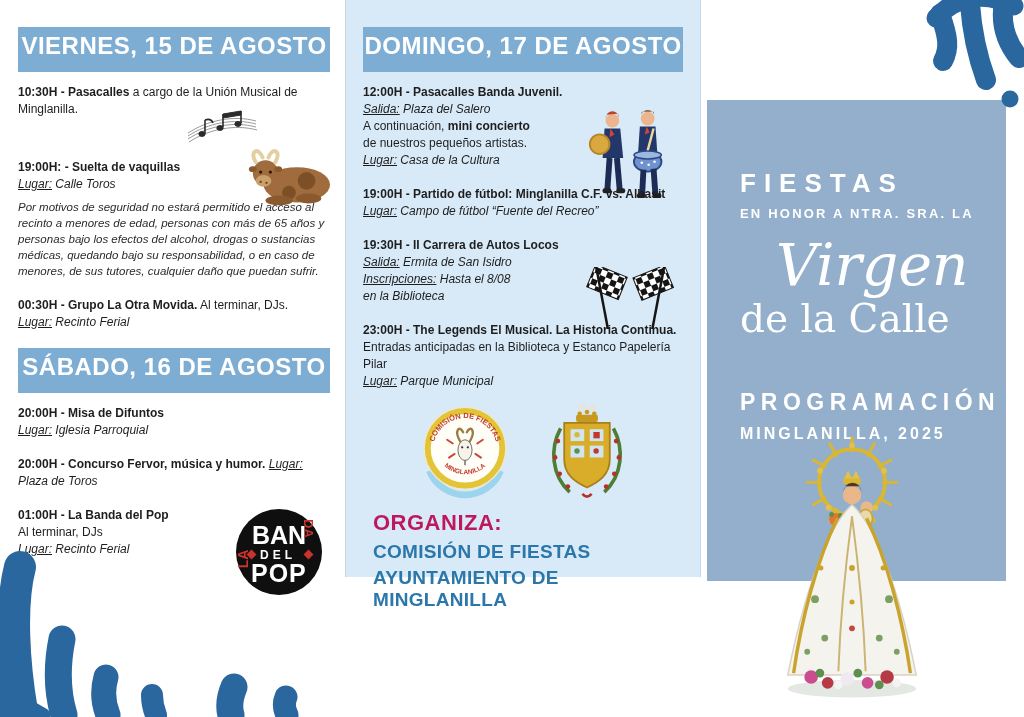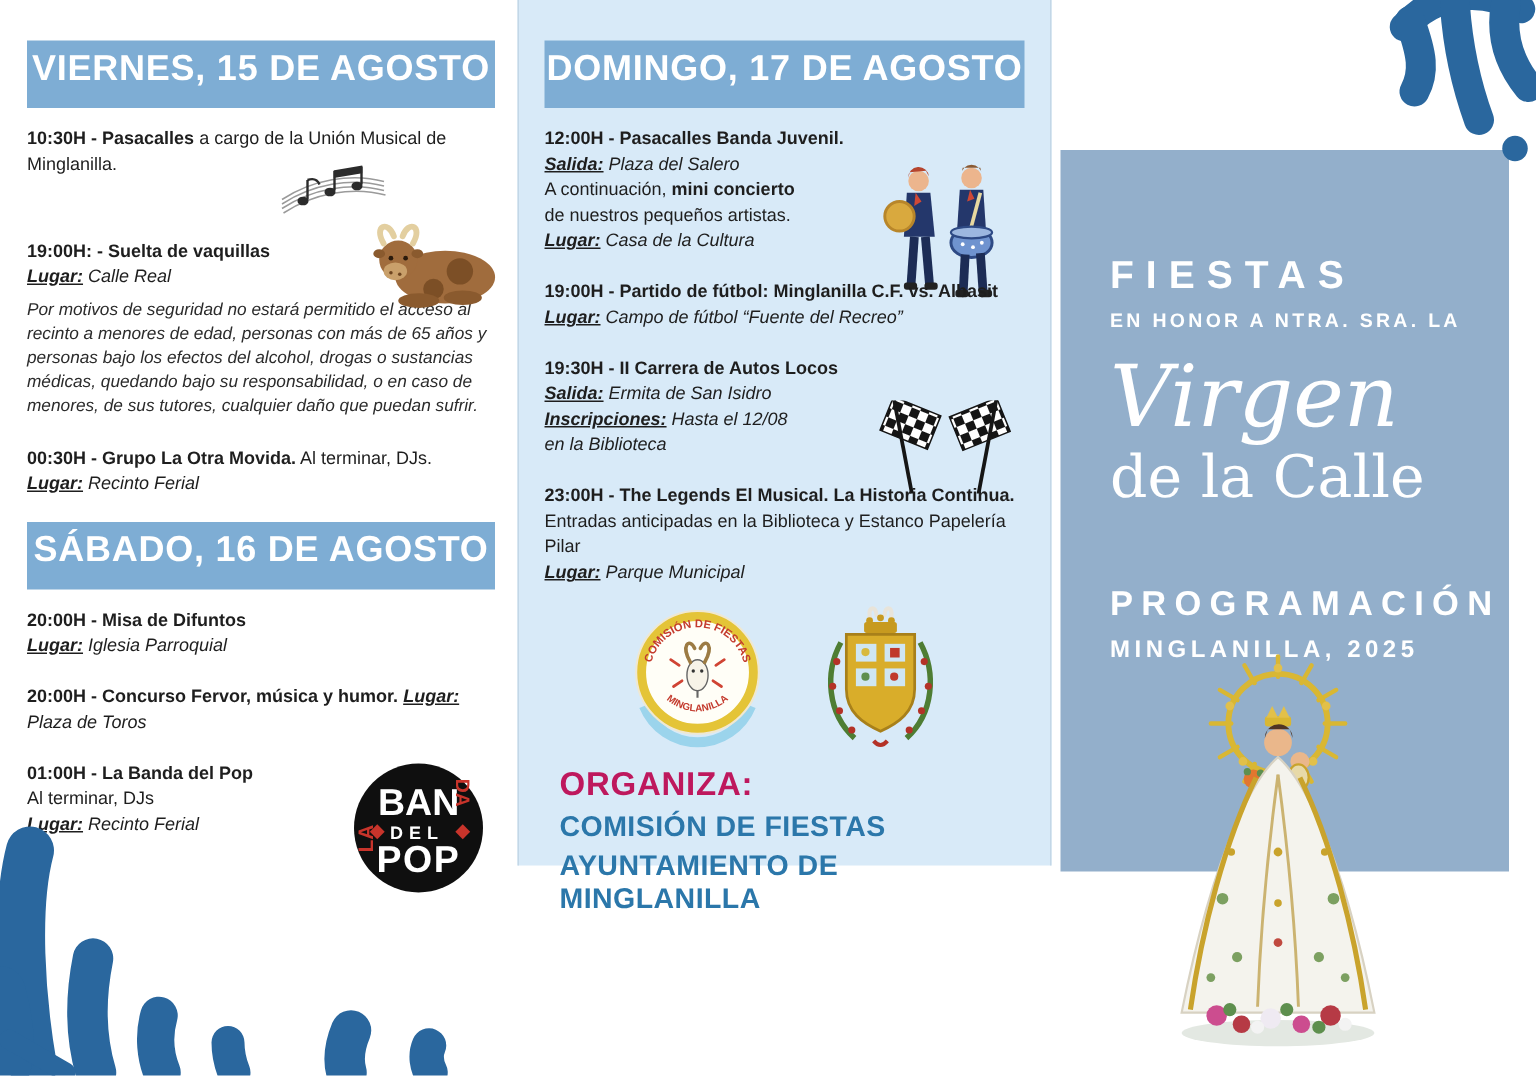--- a/index.html
+++ b/index.html
@@ -14,38 +14,38 @@
            box-sizing:border-box;padding:27px 17px 0 17px;}
   .panel-right{position:absolute;left:707px;top:100px;width:299px;height:481px;
                background:#93AFCB;box-sizing:border-box;padding:68px 20px 0 33px;color:#fff;}
 
   .date-bar{background:#7EADD4;color:#fff;font-weight:700;font-size:24px;
             text-align:center;padding:5px 0 12px;letter-spacing:.5px;}
   .events{margin-top:12px;}
   .event{position:relative;margin-bottom:17px;}
   .evt{margin:0;font-size:12px;line-height:1.42;white-space:pre-wrap;}
   .run-b{font-weight:700;}
-  .run-lu{font-style:italic;text-decoration:underline;font-weight:bold;}
+  .run-lu{font-style:italic;text-decoration:underline;}
   .run-i{font-style:italic;}
   .fine{margin:6px 0 0;font-size:11.5px;font-style:italic;line-height:1.4;color:#2b2b2b;}
   .pr-95 .evt{padding-right:95px;}
   .pr-100 .evt{padding-right:100px;}
   .minh-92{min-height:96px;}
 
   
   .logos-row{display:flex;justify-content:center;align-items:center;gap:34px;margin:10px 0 6px;}
   .organiza{margin:6px 0 0 10px;}
   .org-h{font-size:22px;font-weight:700;color:#be185d;letter-spacing:.5px;}
   .org-l1{font-size:19px;font-weight:700;color:#2B77AA;margin-top:5px;letter-spacing:.3px;}
   .org-l2{font-size:19px;font-weight:700;color:#2B77AA;margin-top:4px;letter-spacing:.3px;}
 
   
   .fiestas{font-size:26px;font-weight:700;letter-spacing:8px;}
   .honor{font-size:13px;font-weight:700;letter-spacing:2.2px;margin-top:7px;}
-  .virgen{font-family:"DejaVu Serif",serif;font-style:italic;font-size:57px;line-height:1;margin-top:16px;}
+  .virgen{font-family:"DejaVu Serif",serif;font-style:italic;font-size:57px;line-height:1;margin-top:16px;margin-left:36px;}
   .piedad{font-family:"DejaVu Serif",serif;font-size:39px;line-height:1.1;margin-top:4px;}
   .prog{font-size:23px;font-weight:700;letter-spacing:5.5px;margin-top:48px;}
   .year{font-size:16px;font-weight:700;letter-spacing:3px;margin-top:9px;}
 
   
   .scribble-tr{position:absolute;left:924px;top:0;pointer-events:none;z-index:6;}
   .scribble-bl{position:absolute;left:0;top:543px;pointer-events:none;z-index:6;}
   .statue{position:absolute;left:754px;top:422px;z-index:5;}
 
   .notes{position:absolute;left:168px;top:24px;}
@@ -90,21 +90,21 @@
             <ellipse cx="52" cy="16" rx="3.2" ry="2.4"></ellipse>
               <line x1="55" y1="15" x2="55" y2="3" stroke-width="1.6"></line>
             <path d="M37,6 L55,3 L55,7 L37,10 Z"></path>
             <path d="M19,12 q6,-2 8,3" fill="none" stroke-width="1.6"></path>
           </g>
         </svg>
       </div>
 
 
       <div class="event pr-95">
-        <p class="evt"><span class="run-b">19:00H: - Suelta de vaquillas</span><br><span class="run-lu">Lugar:</span><span class="run-i"> Calle Real</span></p>
+        <p class="evt"><span class="run-b">19:00H: - Suelta de vaquillas</span><br><span class="run-lu">Lugar:</span><span class="run-i"> Calle Toros</span></p>
         <p class="fine">Por motivos de seguridad no estará permitido el acceso al recinto a menores de edad, personas con más de 65 años y personas bajo los efectos del alcohol, drogas o sustancias médicas, quedando bajo su responsabilidad, o en caso de menores, de sus tutores, cualquier daño que puedan sufrir.</p>
         <svg class="bull" width="88" height="62" viewBox="0 0 90 62">
           <ellipse cx="54" cy="40" rx="34" ry="18" fill="#a06c3d"></ellipse>
           <circle cx="64" cy="36" r="9" fill="#7c4f26"></circle>
           <circle cx="46" cy="48" r="7" fill="#7c4f26"></circle>
           <ellipse cx="66" cy="54" rx="13" ry="5" fill="#8a5a2e"></ellipse>
           <ellipse cx="36" cy="56" rx="14" ry="5" fill="#8a5a2e"></ellipse>
           <circle cx="22" cy="28" r="13" fill="#a06c3d"></circle>
           <ellipse cx="20" cy="36" rx="8" ry="6" fill="#c9a06b"></ellipse>
           <path d="M12,17 C5,5 15,1 19,12" fill="none" stroke="#e3cfa0" stroke-width="4" stroke-linecap="round"></path>
@@ -177,21 +177,21 @@
           <rect x="55" y="88" width="9" height="5" rx="2" fill="#222"></rect>
           <rect x="71" y="88" width="9" height="5" rx="2" fill="#222"></rect>
         </svg>
       </div>
 
       <div class="event">
         <p class="evt"><span class="run-b">19:00H - Partido de fútbol: Minglanilla C.F. vs. Albasit</span><br><span class="run-lu">Lugar:</span><span class="run-i"> Campo de fútbol “Fuente del Recreo”</span></p>
       </div>
 
       <div class="event pr-100">
-        <p class="evt"><span class="run-b">19:30H - II Carrera de Autos Locos</span><br><span class="run-lu">Salida:</span><span class="run-i"> Ermita de San Isidro</span><br><span class="run-lu">Inscripciones:</span><span class="run-i"> Hasta el 12/08</span><br><span class="run-i">en la Biblioteca</span></p>
+        <p class="evt"><span class="run-b">19:30H - II Carrera de Autos Locos</span><br><span class="run-lu">Salida:</span><span class="run-i"> Ermita de San Isidro</span><br><span class="run-lu">Inscripciones:</span><span class="run-i"> Hasta el 8/08</span><br><span class="run-i">en la Biblioteca</span></p>
         <svg class="flags" width="92" height="62" viewBox="0 0 92 62">
           <defs>
             <pattern id="chk" width="12" height="12" patternUnits="userSpaceOnUse">
               <rect width="12" height="12" fill="#fff"></rect>
               <rect width="6" height="6" fill="#151515"></rect>
               <rect x="6" y="6" width="6" height="6" fill="#151515"></rect>
             </pattern>
           </defs>
           <g transform="rotate(22 24 18)">
             <rect x="4" y="4" width="34" height="24" fill="url(#chk)" stroke="#151515" stroke-width="1"></rect>

